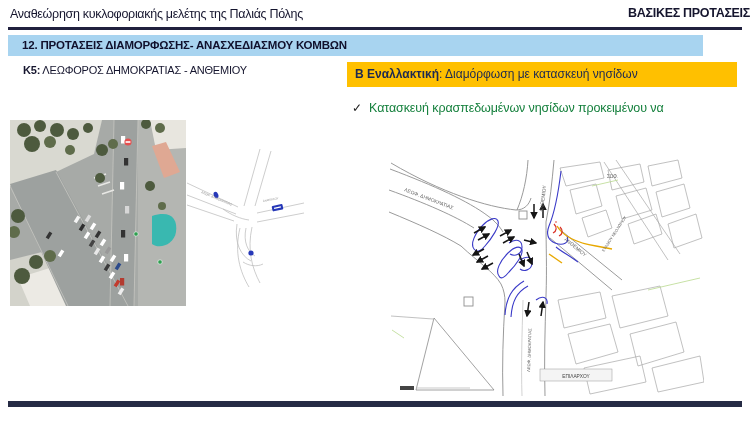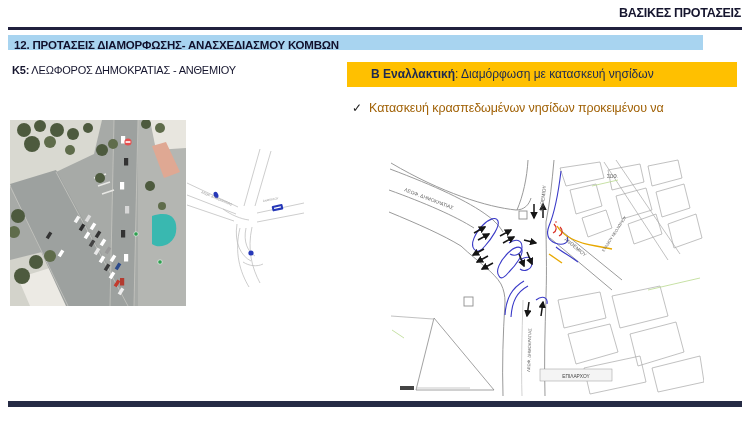--- a/index.html
+++ b/index.html
@@ -1,43 +1,44 @@
 <!DOCTYPE html>
 <html><head>
 <meta charset="utf-8">
 <style>
   html,body{margin:0;padding:0;background:#ffffff;}
   .slide{position:relative;width:750px;height:430px;background:#fff;overflow:hidden;
          font-family:"Liberation Sans",sans-serif;color:#111;}
   .hdr-left{position:absolute;left:10px;top:7px;font-size:12.5px;letter-spacing:-0.3px;color:#15152e;}
-  .hdr-right{position:absolute;right:9px;top:6px;font-size:12.5px;font-weight:bold;letter-spacing:-0.3px;color:#15152e;}
+  .hdr-right{position:absolute;right:0;top:6px;font-size:12.5px;font-weight:bold;letter-spacing:-0.3px;color:#15152e;}
   .hdr-rule{position:absolute;left:8px;top:27px;width:734px;height:3px;background:#20203e;}
-  .section-bar{position:absolute;left:8px;top:35px;width:695px;height:15px;background:#A8D4F0;
-               font-size:11.5px;font-weight:bold;line-height:21px;padding-left:6px;box-sizing:border-box;
+  .section-bar{position:absolute;left:8px;top:35px;width:695px;height:21px;background:#A8D4F0;
+               font-size:11.5px;font-weight:bold;line-height:21px;padding-left:14px;box-sizing:border-box;
                color:#10102c;letter-spacing:-0.2px;}
-  .junction-line{position:absolute;left:12px;top:64px;font-size:11px;letter-spacing:-0.2px;color:#15152e;}
+  .junction-line{position:absolute;left:23px;top:64px;font-size:11px;letter-spacing:-0.2px;color:#15152e;}
   .junction-line b{font-weight:bold;}
   .alt-bar{position:absolute;left:347px;top:62px;width:390px;height:25px;background:#FFC000;
-           font-size:12px;line-height:25px;padding-left:24px;box-sizing:border-box;color:#1d2951;}
+           font-size:12px;line-height:25px;padding-left:8px;box-sizing:border-box;color:#1d2951;}
   .alt-bar b{font-weight:bold;}
   .bullet{position:absolute;left:352px;top:98px;width:392px;display:flex;}
   .bullet .check{font-size:12px;color:#222;margin-right:7px;line-height:21px;}
-  .bullet .lines{font-size:12.5px;line-height:21px;color:#a16207;letter-spacing:-0.1px;}
+  .bullet .lines{font-size:12.5px;line-height:21px;color:#15803d;letter-spacing:-0.1px;}
   .sat{position:absolute;left:10px;top:120px;width:176px;height:186px;}
   .mini{position:absolute;left:186px;top:140px;width:118px;height:148px;}
   .main-diagram{position:absolute;left:388px;top:158px;width:316px;height:250px;}
   .footer-bar{position:absolute;left:8px;top:401px;width:734px;height:6px;background:#262b45;}
   svg{display:block;}
   svg text{font-family:"Liberation Sans",sans-serif;}
 </style>
 </head>
 <body>
 
 <div class="slide">
 
+  <div class="hdr-left">Αναθεώρηση κυκλοφοριακής μελέτης της Παλιάς Πόλης</div>
   <div class="hdr-right">ΒΑΣΙΚΕΣ ΠΡΟΤΑΣΕΙΣ</div>
   <div class="hdr-rule"></div>
 
   <div class="section-bar">12. ΠΡΟΤΑΣΕΙΣ ΔΙΑΜΟΡΦΩΣΗΣ- ΑΝΑΣΧΕΔΙΑΣΜΟΥ ΚΟΜΒΩΝ</div>
 
   <div class="junction-line">
     <b>Κ5:</b><span> ΛΕΩΦΟΡΟΣ ΔΗΜΟΚΡΑΤΙΑΣ - ΑΝΘΕΜΙΟΥ</span>
   </div>
 
   <div class="alt-bar">

